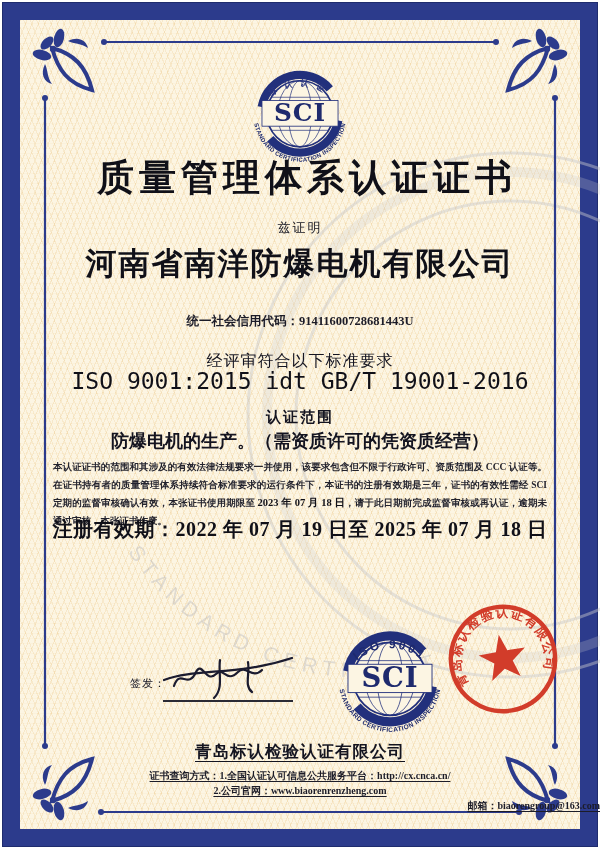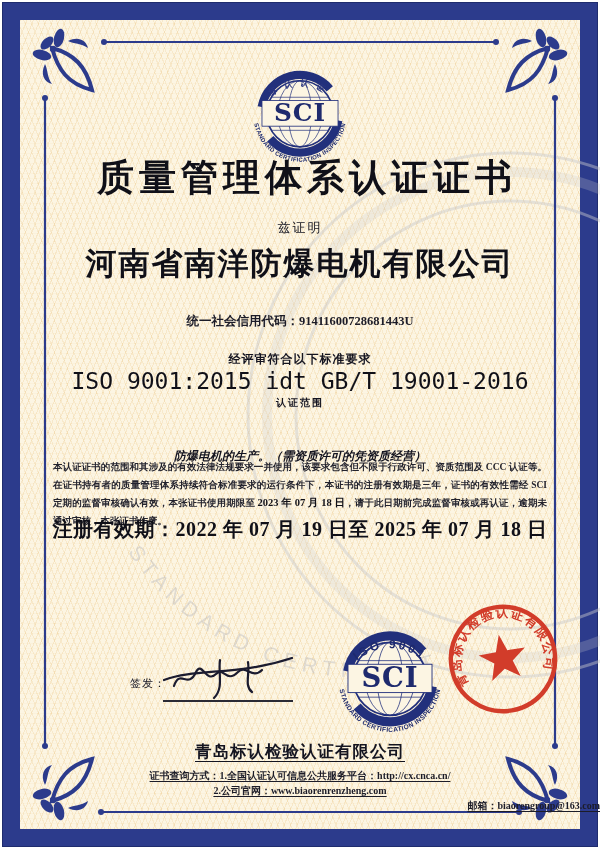--- a/index.html
+++ b/index.html
@@ -23,24 +23,24 @@
   }
   .overlay{position:absolute;inset:0;width:600px;height:849px;pointer-events:none;}
   .content{position:absolute;inset:0;}
   .row{position:absolute;left:0;width:100%;text-align:center;white-space:nowrap;}
 
   .cert-title{top:153px;font-size:37px;font-weight:bold;letter-spacing:5px;color:#101018;padding-left:7px;}
   .certify{top:219px;font-size:13px;letter-spacing:2px;}
   .company{top:243px;font-size:31px;font-weight:bold;letter-spacing:2px;color:#101018;}
   .field{font-size:12.5px;font-weight:bold;color:#1c1c28;}
   .f1{top:296px;} .f2{top:313px;} .f3{top:330px;}
-  .std-intro{top:351px;font-size:12px;font-weight:bold;letter-spacing:1px;}
+  .std-intro{top:351px;font-size:16px;font-weight:normal;letter-spacing:1px;}
   .std-code{top:368px;font-size:23px;font-family:"DejaVu Sans Mono", monospace;letter-spacing:0px;color:#101018;}
-  .scope-label{top:396px;font-size:10px;font-weight:bold;letter-spacing:2px;}
-  .scope-text{top:448px;font-size:12px;font-weight:bold;font-style:italic;}
+  .scope-label{top:408px;font-size:15px;font-weight:bold;letter-spacing:2px;}
+  .scope-text{top:429px;font-size:18px;font-weight:bold;}
   .terms{
     position:absolute;left:53px;top:459px;width:494px;
     font-size:9.5px;line-height:17.5px;font-weight:bold;
     text-align:justify;text-justify:inter-character;color:#23232e;
     white-space:normal;
   }
   .terms b{font-size:10.5px;color:#101018;}
   .validity{top:516px;font-size:20px;font-weight:bold;letter-spacing:0.5px;color:#101018;}
 
   .sign-label{position:absolute;left:130px;top:676px;font-size:11px;letter-spacing:1px;}

